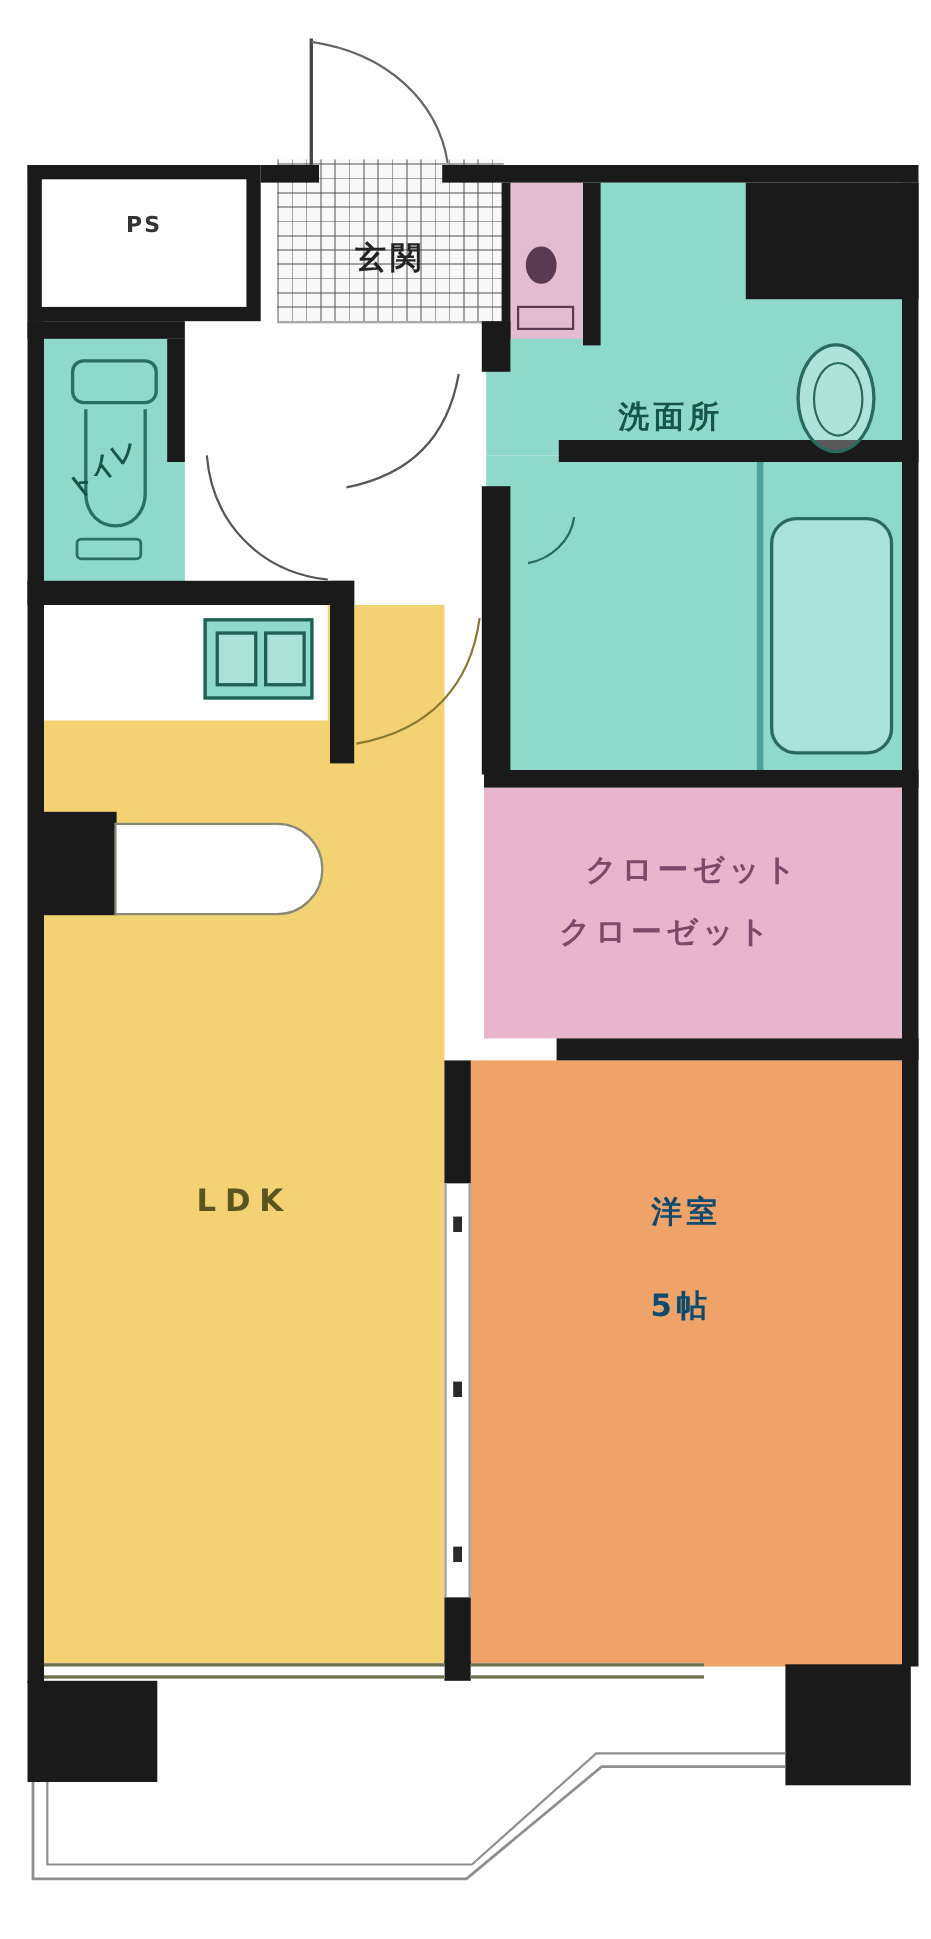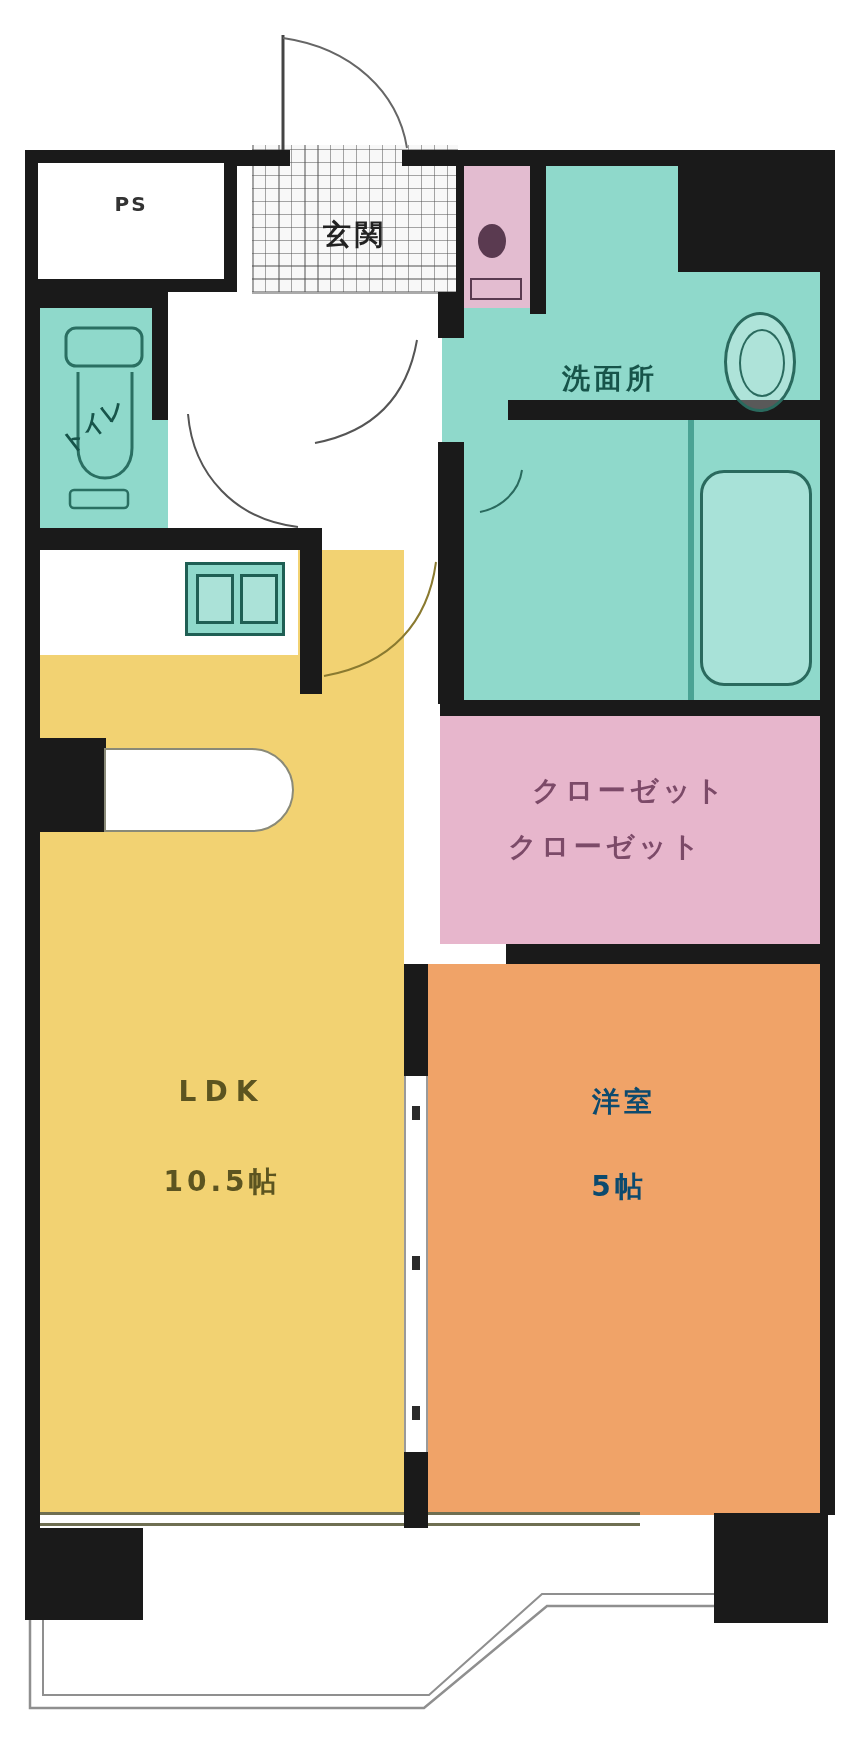--- a/index.html
+++ b/index.html
@@ -141,17 +141,16 @@
     <polyline points="43,1620 43,1695 429,1695 542,1594 714,1594" fill="none" stroke="#8f8f8f" stroke-width="2"></polyline>
   </svg>
 
   <div class="abs label lbl-l" style="left:25px;top:192px;width:212px;">PS</div>
   <div class="abs label lbl-xl" style="left:252px;top:216px;width:206px;color:#222;">玄関</div>
   <div class="abs label lbl-xl lbl-teal" style="left:500px;top:360px;width:220px;font-family:Liberation Mono, monospace;">洗面所</div>
   <div class="abs label toilet-label lbl-teal" style="left:38px;top:452px;width:140px;font-weight:bold;">トイレ</div>
   <div class="abs label lbl-xl lbl-pink" style="left:440px;top:772px;width:380px;">クローゼット</div>
   <div class="abs label lbl-xl lbl-pink" style="left:440px;top:828px;width:332px;">クローゼット</div>
   <div class="abs label lbl-xl lbl-ldk" style="left:40px;top:1075px;width:364px;letter-spacing:8px;">LDK</div>
-  <div class="abs label lbl-xl lbl-ldk" style="left:40px;top:1163px;width:364px;">10.5帖</div>
   <div class="abs label lbl-xl lbl-orange" style="left:428px;top:1083px;width:392px;">洋室</div>
   <div class="abs label lbl-xl lbl-orange" style="left:428px;top:1168px;width:382px;">5帖</div>
 
 </div>
 
 </body></html>

